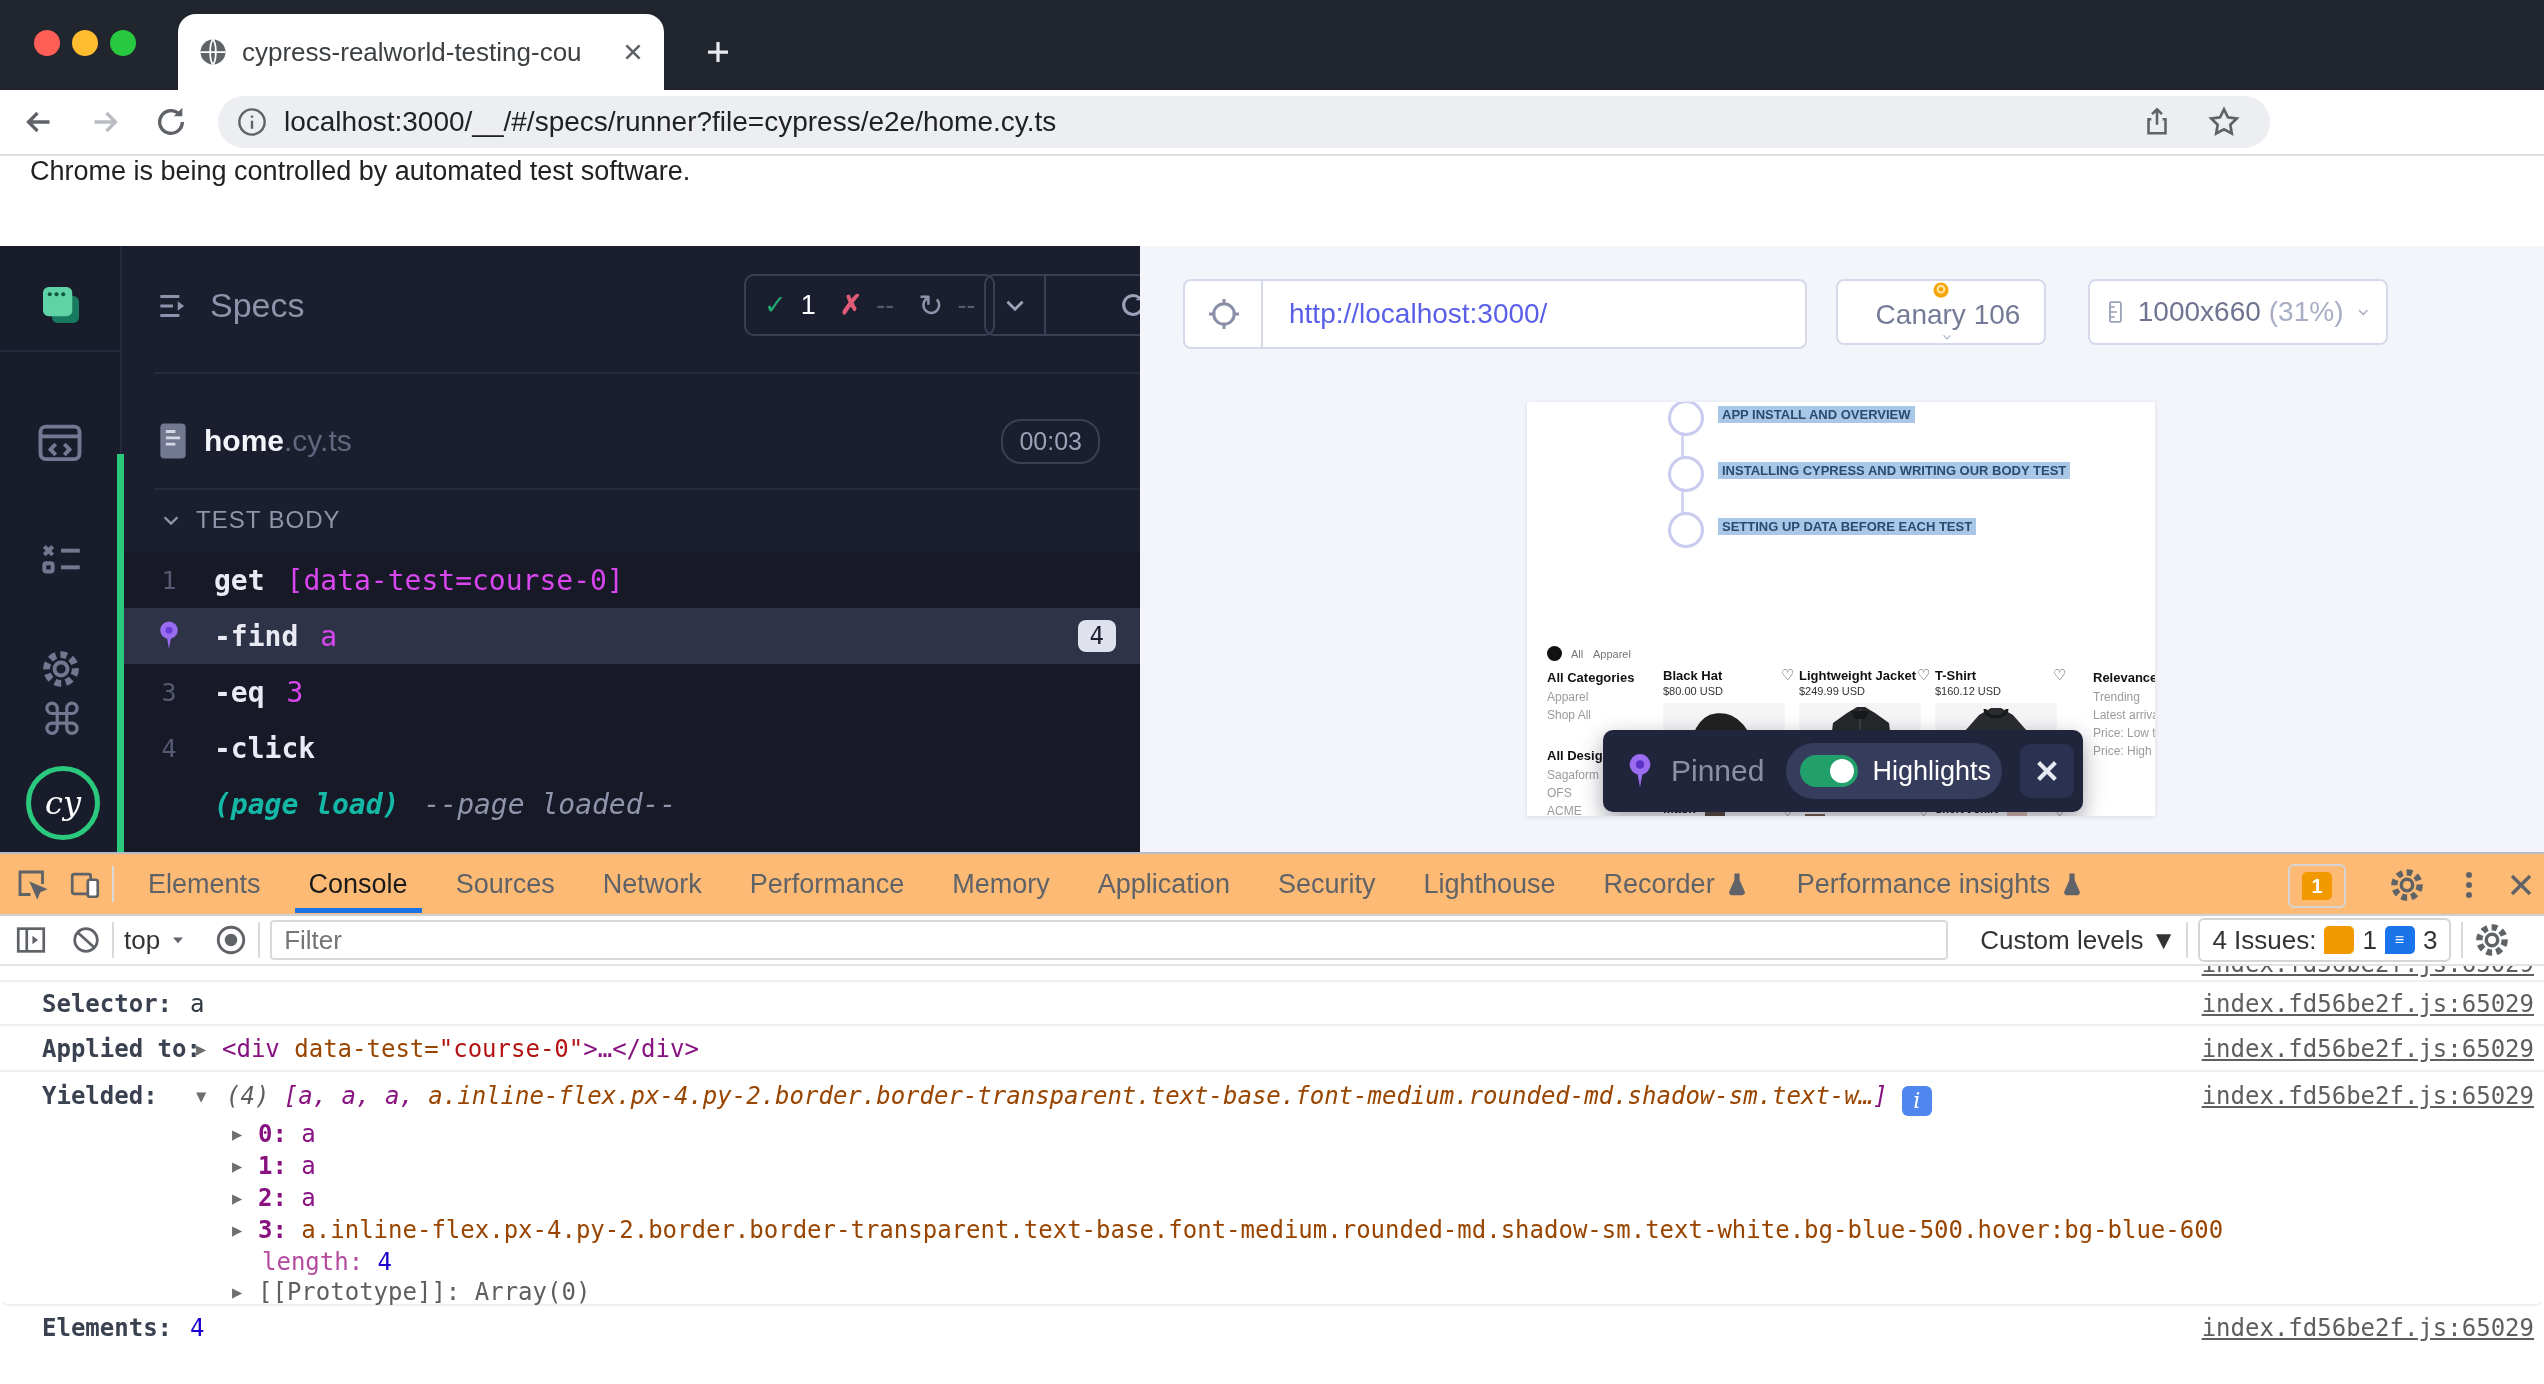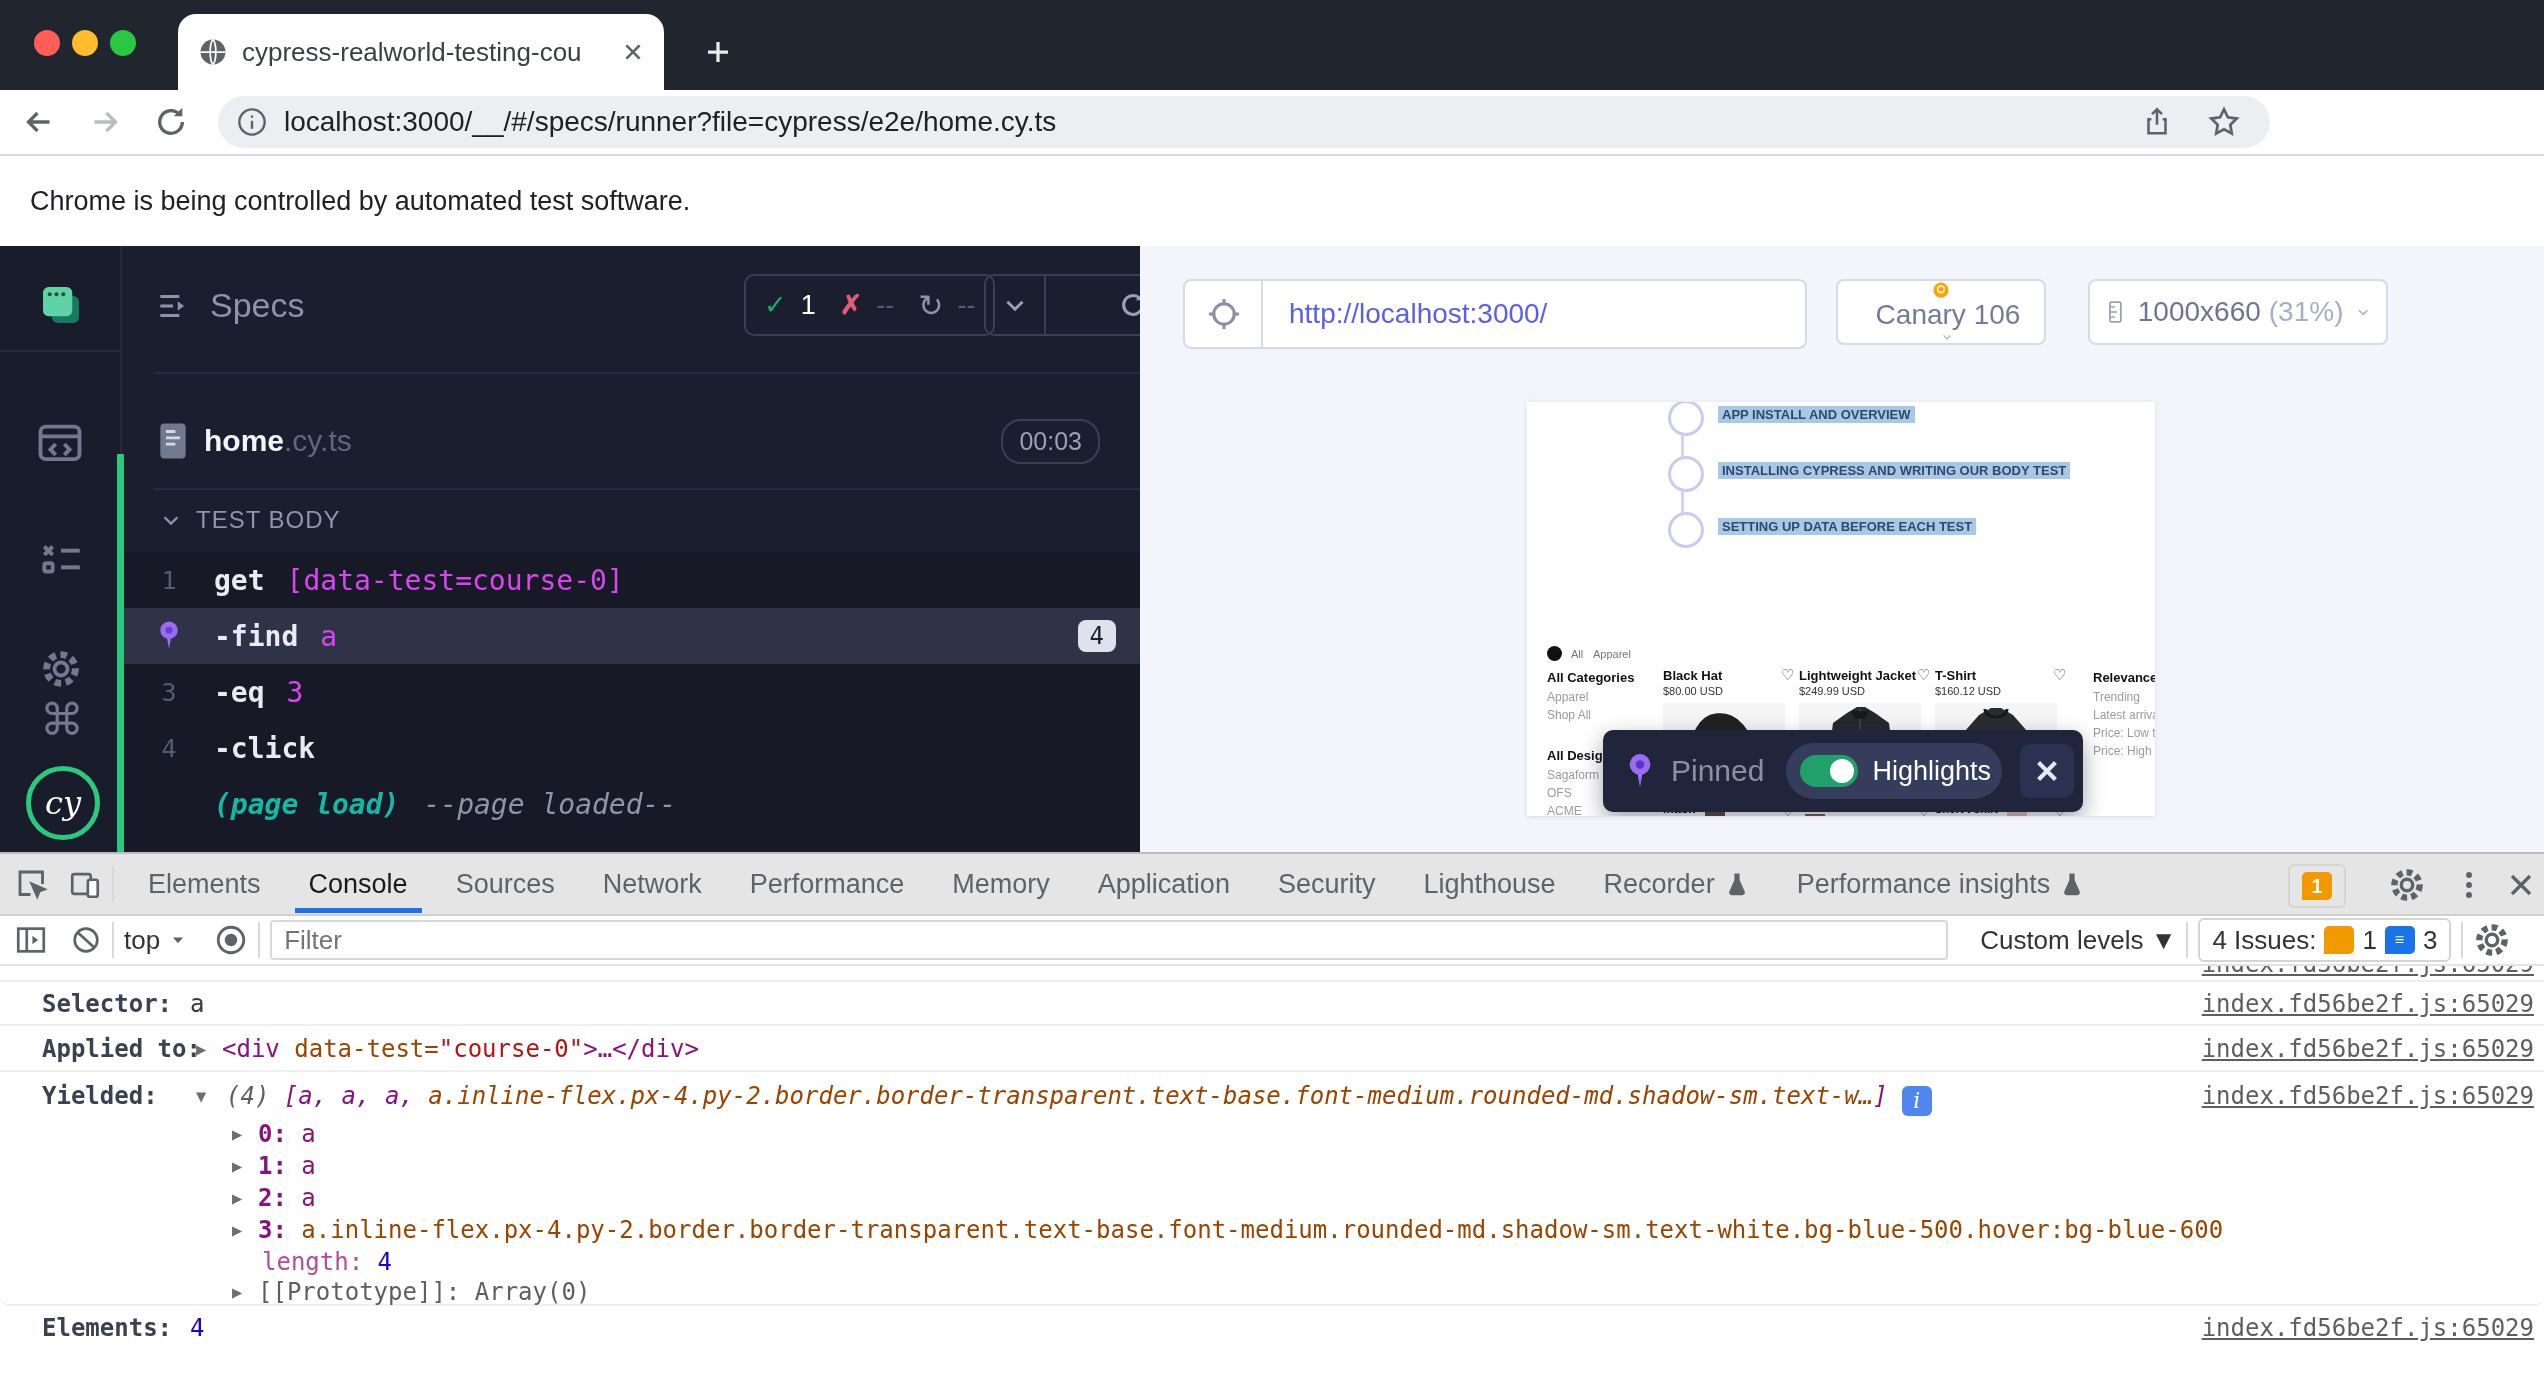--- a/index.html
+++ b/index.html
@@ -16,21 +16,21 @@
   .tab-title{font-size:26px;color:#3c4043;white-space:nowrap;overflow:hidden;flex:1;margin:0 14px;}
   .newtab{position:absolute;left:692px;top:26px;width:52px;height:52px;border-radius:10px;
           display:flex;align-items:center;justify-content:center;}
   .toolbar{position:absolute;left:0;top:90px;width:2544px;height:64px;background:#ffffff;
            border-bottom:2px solid #dadce0;display:flex;align-items:center;}
   .navbtn{width:54px;height:54px;display:flex;align-items:center;justify-content:center;margin-left:12px;}
   .urlpill{position:absolute;left:218px;top:6px;width:2052px;height:52px;background:#eceef1;
            border-radius:26px;display:flex;align-items:center;padding:0 18px;box-sizing:border-box;}
   .urltext{font-size:28px;color:#202124;margin-left:16px;}
   .infobar{position:absolute;left:0;top:156px;width:2544px;height:90px;background:#ffffff;
-           border-bottom:2px solid #dadce0;display:flex;align-items:center;}
+           border-bottom:2px solid #dadce0;display:flex;align-items:flex-start;}
   .infobar-text{font-size:27px;color:#202124;margin-left:30px;}
 
   
   .cyarea{position:absolute;left:0;top:246px;width:2544px;height:606px;background:#1b1e2e;}
   .cy-sidebar{position:absolute;left:0;top:0;width:120px;height:606px;background:#191c2b;
               border-right:2px solid #252940;}
   .cy-green-bar{position:absolute;left:117px;top:208px;width:7px;height:398px;background:#2bc97d;}
   .reporter{position:absolute;left:124px;top:0;width:1016px;height:606px;background:#1b1e2e;}
   .specs-hd{position:absolute;left:30px;top:40px;display:flex;align-items:center;color:#8e93ab;}
   .specs-label{font-size:34px;margin-left:18px;}
@@ -88,21 +88,21 @@
   .st-h{font-weight:bold;color:#111;font-size:13px;}
   .prod{position:absolute;width:128px;}
   .prod-name{font-weight:bold;color:#111;font-size:13px;white-space:nowrap;}
   .prod-price{font-size:11px;color:#333;margin-top:2px;}
   .prod-img{margin-top:6px;width:122px;height:94px;background:#f5f5f6;position:relative;overflow:hidden;}
   .heart{position:absolute;top:-2px;font-size:15px;color:#444;}
   .thumb{display:inline-block;width:20px;height:20px;vertical-align:middle;margin-left:6px;}
 
   
   .devtools{position:absolute;left:0;top:852px;width:2544px;height:532px;background:#fff;border-top:2px solid #b9bcc8;}
-  .dt-tabs{position:absolute;left:0;top:0;width:2544px;height:60px;background:#e5e5e5;border-bottom:2px solid #d0d0d0;
+  .dt-tabs{position:absolute;left:0;top:0;width:2544px;height:60px;background:#fdba74;border-bottom:2px solid #d0d0d0;
            display:flex;align-items:center;}
   .dt-tab{font-size:27px;color:#5f6368;padding:0 24px;height:58px;display:flex;align-items:center;position:relative;white-space:nowrap;}
   .dt-tab.active{color:#1a1a1a;}
   .dt-tab.active::after{content:"";position:absolute;left:10px;right:10px;bottom:0;height:5px;background:#1a73e8;}
   .dt-toolbar{position:absolute;left:0;top:62px;width:2544px;height:48px;background:#fff;border-bottom:2px solid #e3e3e3;
               display:flex;align-items:center;}
   .dt-vdiv{width:0;height:36px;border-left:2px solid #d9d9d9;margin:0 10px;}
   .filter{height:36px;width:1650px;border:2px solid #d9d9d9;border-radius:4px;font-size:26px;color:#333;
           padding:0 12px;outline:none;font-family:"Liberation Sans",sans-serif;}
   .filter::placeholder{color:#757575;}

